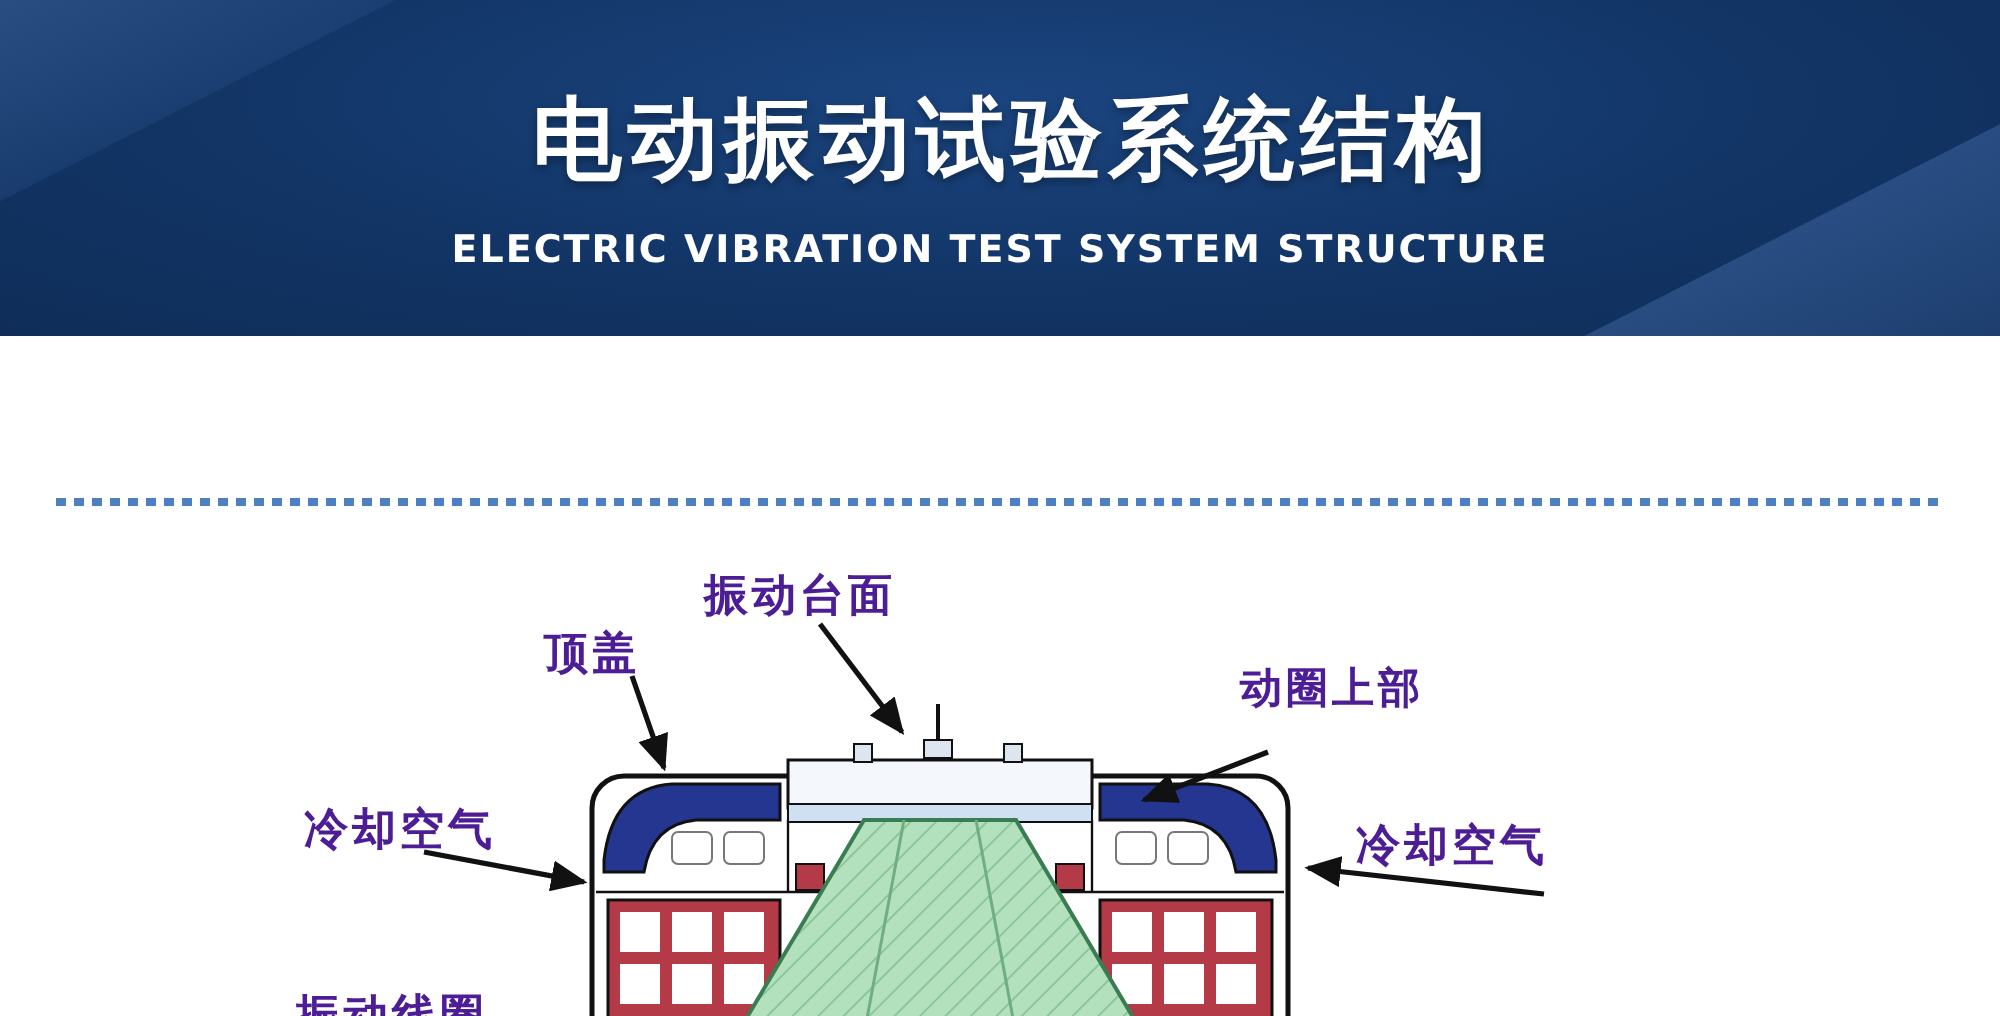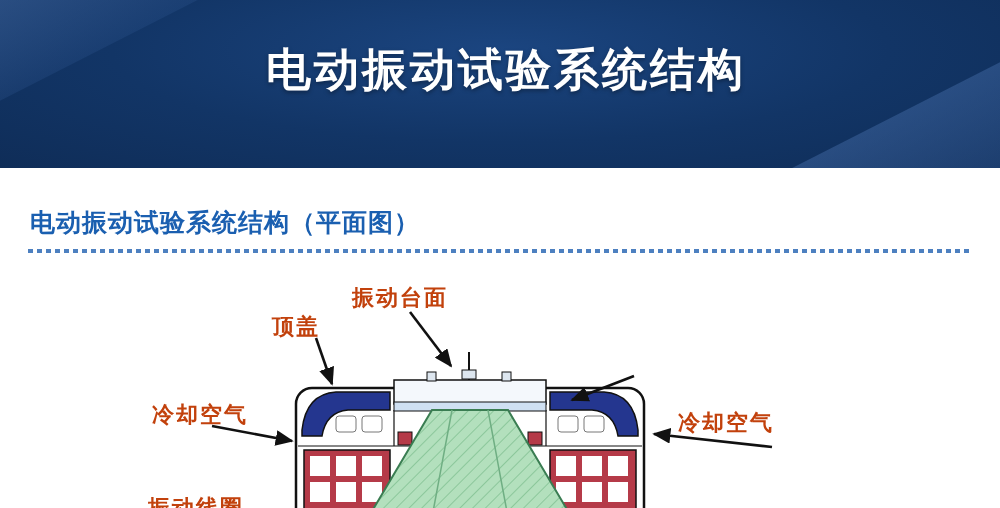--- a/index.html
+++ b/index.html
@@ -32,37 +32,37 @@
     font-size:25px;font-weight:800;color:#1a5fb0;letter-spacing:1px;
   }
   .dotted{
     position:absolute;left:28px;top:249px;width:944px;height:4px;
     background:repeating-linear-gradient(90deg,#4d80c0 0 5px,transparent 5px 9px);
   }
   
   .diagram{position:absolute;left:0;top:0;width:1000px;height:508px;}
   .diagram svg{position:absolute;left:0;top:0;pointer-events:none;}
   .lbl{
-    position:absolute;color:#c2410c;font-weight:700;font-size:22px;white-space:nowrap;
+    position:absolute;color:#4c1d95;font-weight:700;font-size:22px;white-space:nowrap;
     letter-spacing:2px;
   }
   .lbl.small{font-size:21px;}
 </style>
 </head>
 <body>
 
 <div class="page">
 
   <header class="banner">
     <div class="stripe s1"></div>
     <div class="stripe s2"></div>
     <h1>电动振动试验系统结构</h1>
+    <h2>ELECTRIC VIBRATION TEST SYSTEM STRUCTURE</h2>
   </header>
 
-  <h3 class="sec">电动振动试验系统结构（平面图）</h3>
   <div class="dotted"></div>
 
   <div class="diagram">
 
     <svg width="1000" height="508" viewBox="0 0 1000 508">
       <defs>
         <marker id="ah" markerWidth="7" markerHeight="6" refX="6.3" refY="3" orient="auto" markerUnits="strokeWidth">
           <path d="M0,0 L7,3 L0,6 Z" fill="#111"></path>
         </marker>
         <pattern id="hatch" width="9" height="9" patternUnits="userSpaceOnUse" patternTransform="rotate(45)">
@@ -132,18 +132,19 @@
         <line x1="410" y1="312" x2="451" y2="366" marker-end="url(#ah)"></line>
         <line x1="316" y1="338" x2="332" y2="384" marker-end="url(#ah)"></line>
         <line x1="634" y1="376" x2="572" y2="400" marker-end="url(#ah)"></line>
         <line x1="212" y1="426" x2="292" y2="441" marker-end="url(#ah)"></line>
         <line x1="772" y1="447" x2="654" y2="434" marker-end="url(#ah)"></line>
       </g>
     </svg>
 
     <div class="lbl" style="left:352px;top:283px">振动台面</div>
     <div class="lbl" style="left:272px;top:312px">顶盖</div>
+    <div class="lbl small" style="left:620px;top:330px">动圈上部</div>
     <div class="lbl" style="left:152px;top:400px">冷却空气</div>
     <div class="lbl" style="left:678px;top:408px">冷却空气</div>
     <div class="lbl" style="left:148px;top:493px">振动线圈</div>
   </div>
 
 </div>
 
 </body></html>

